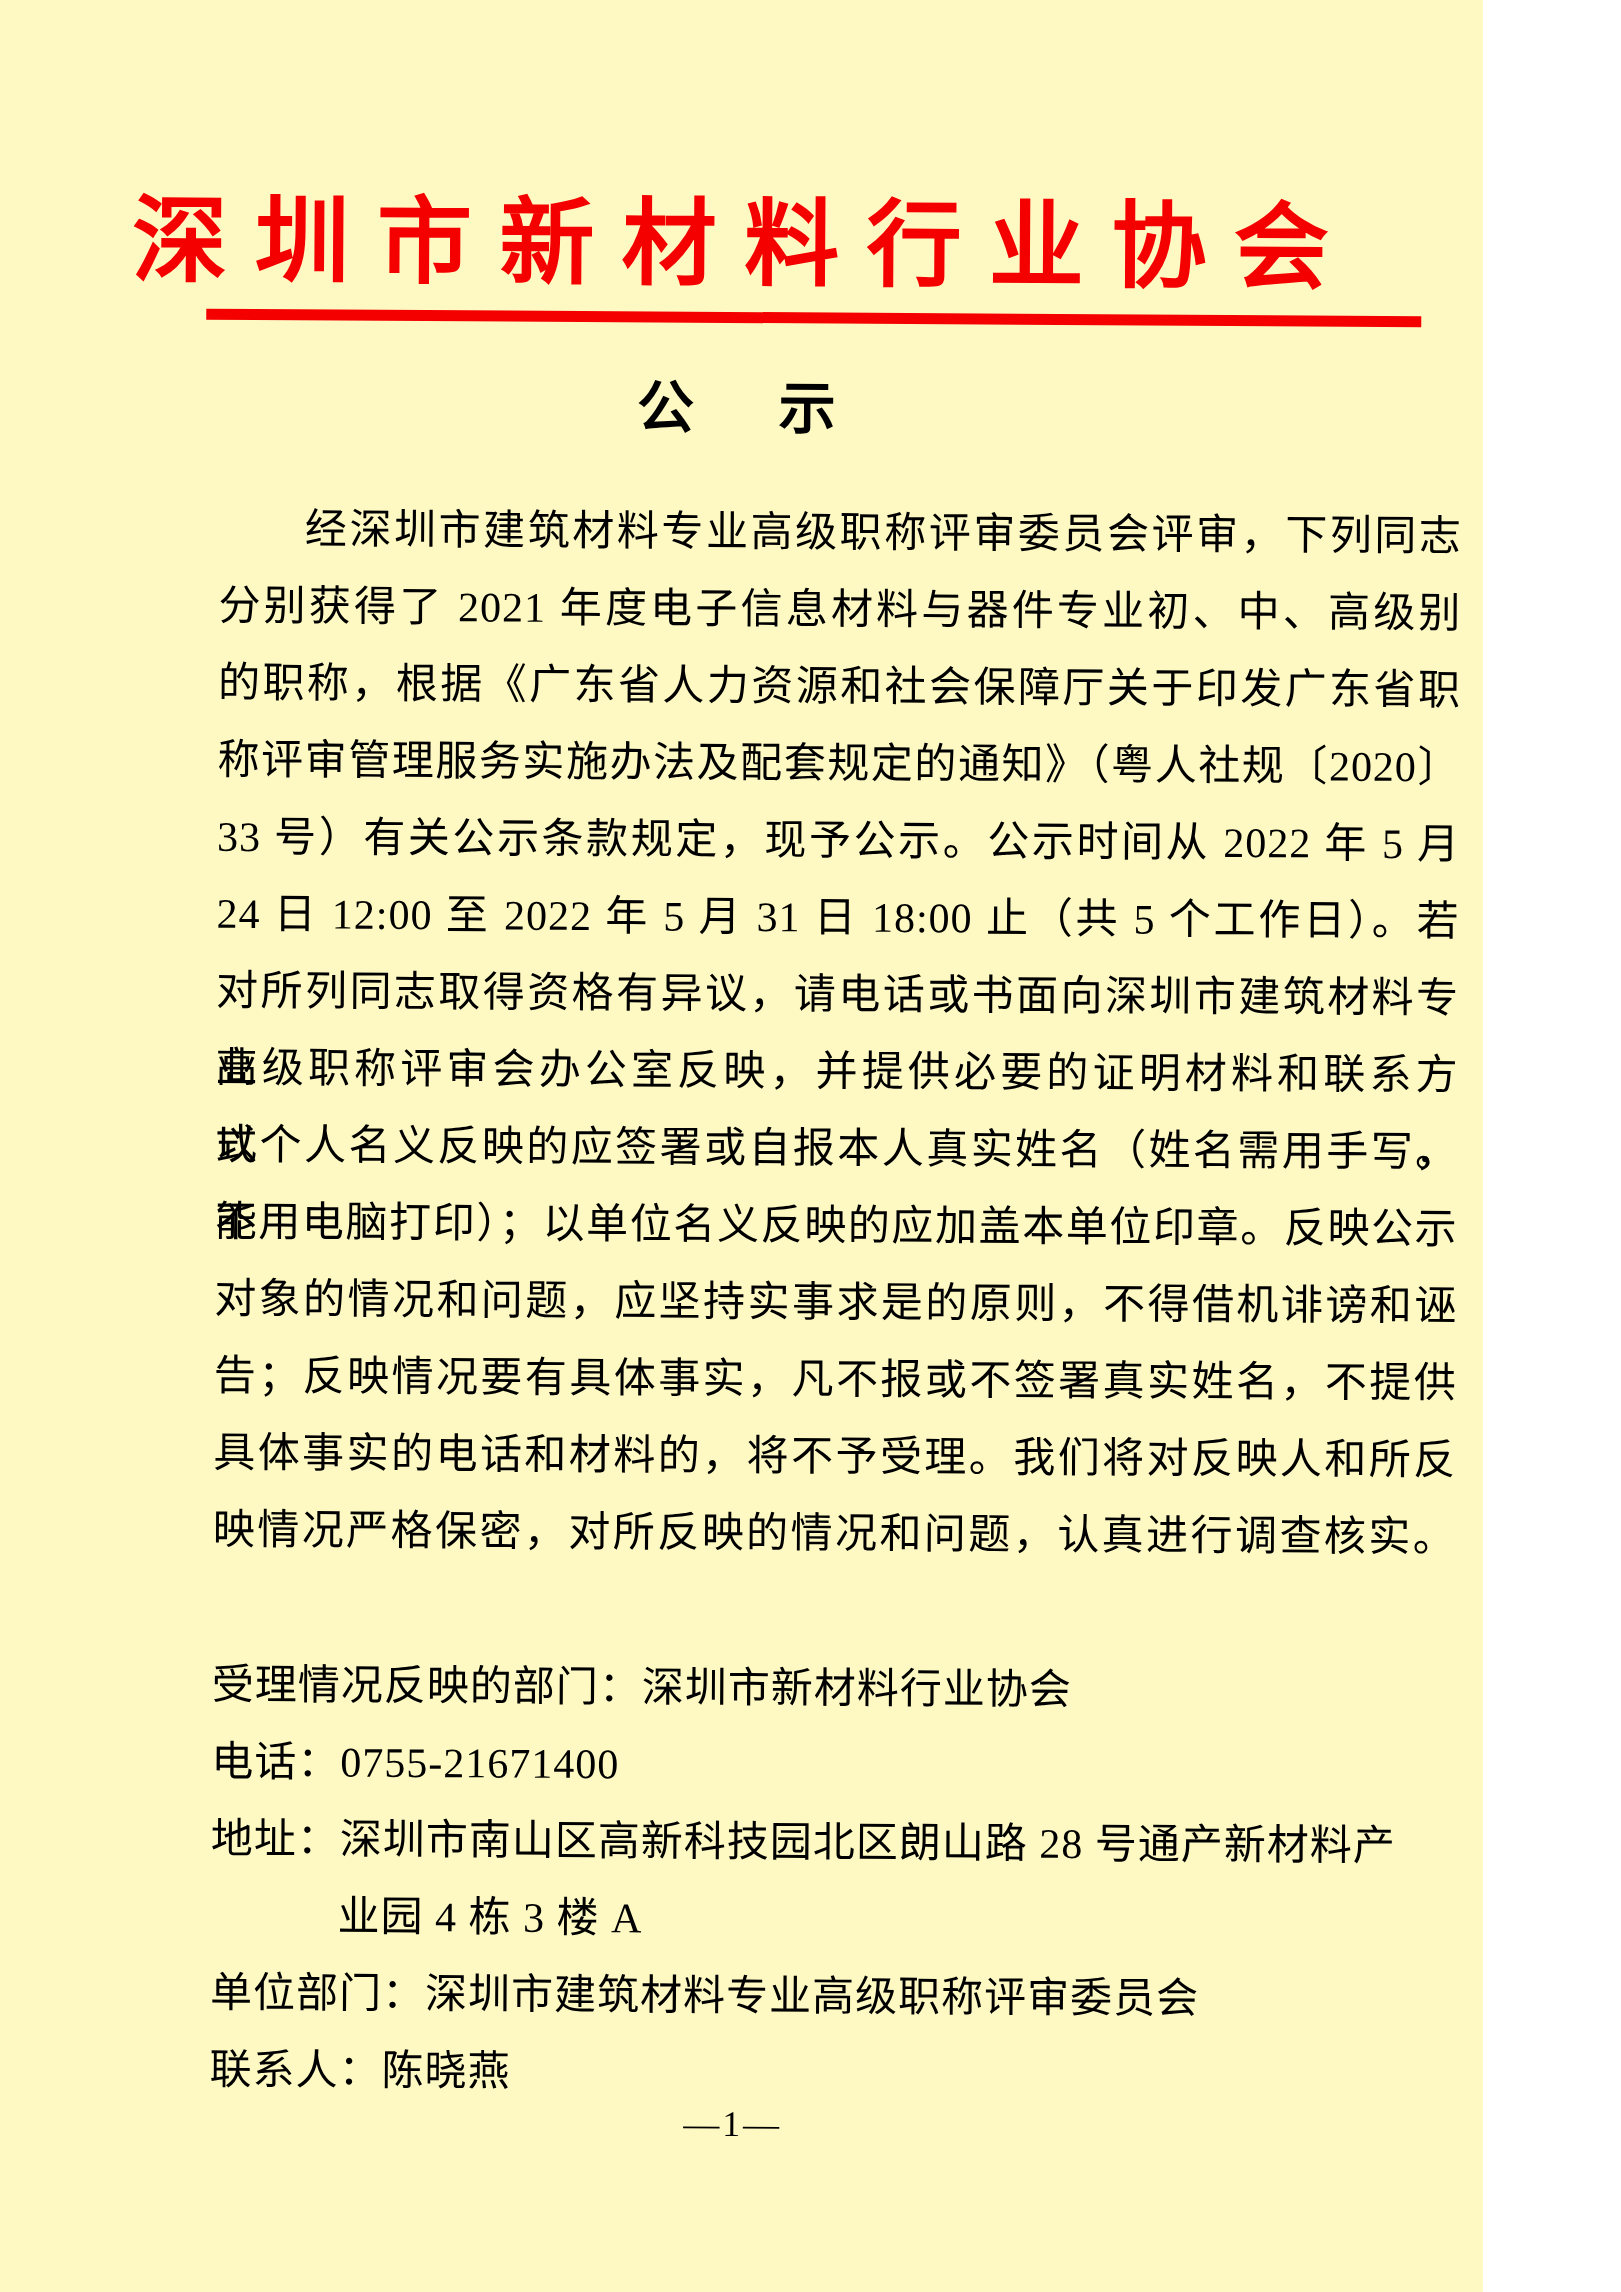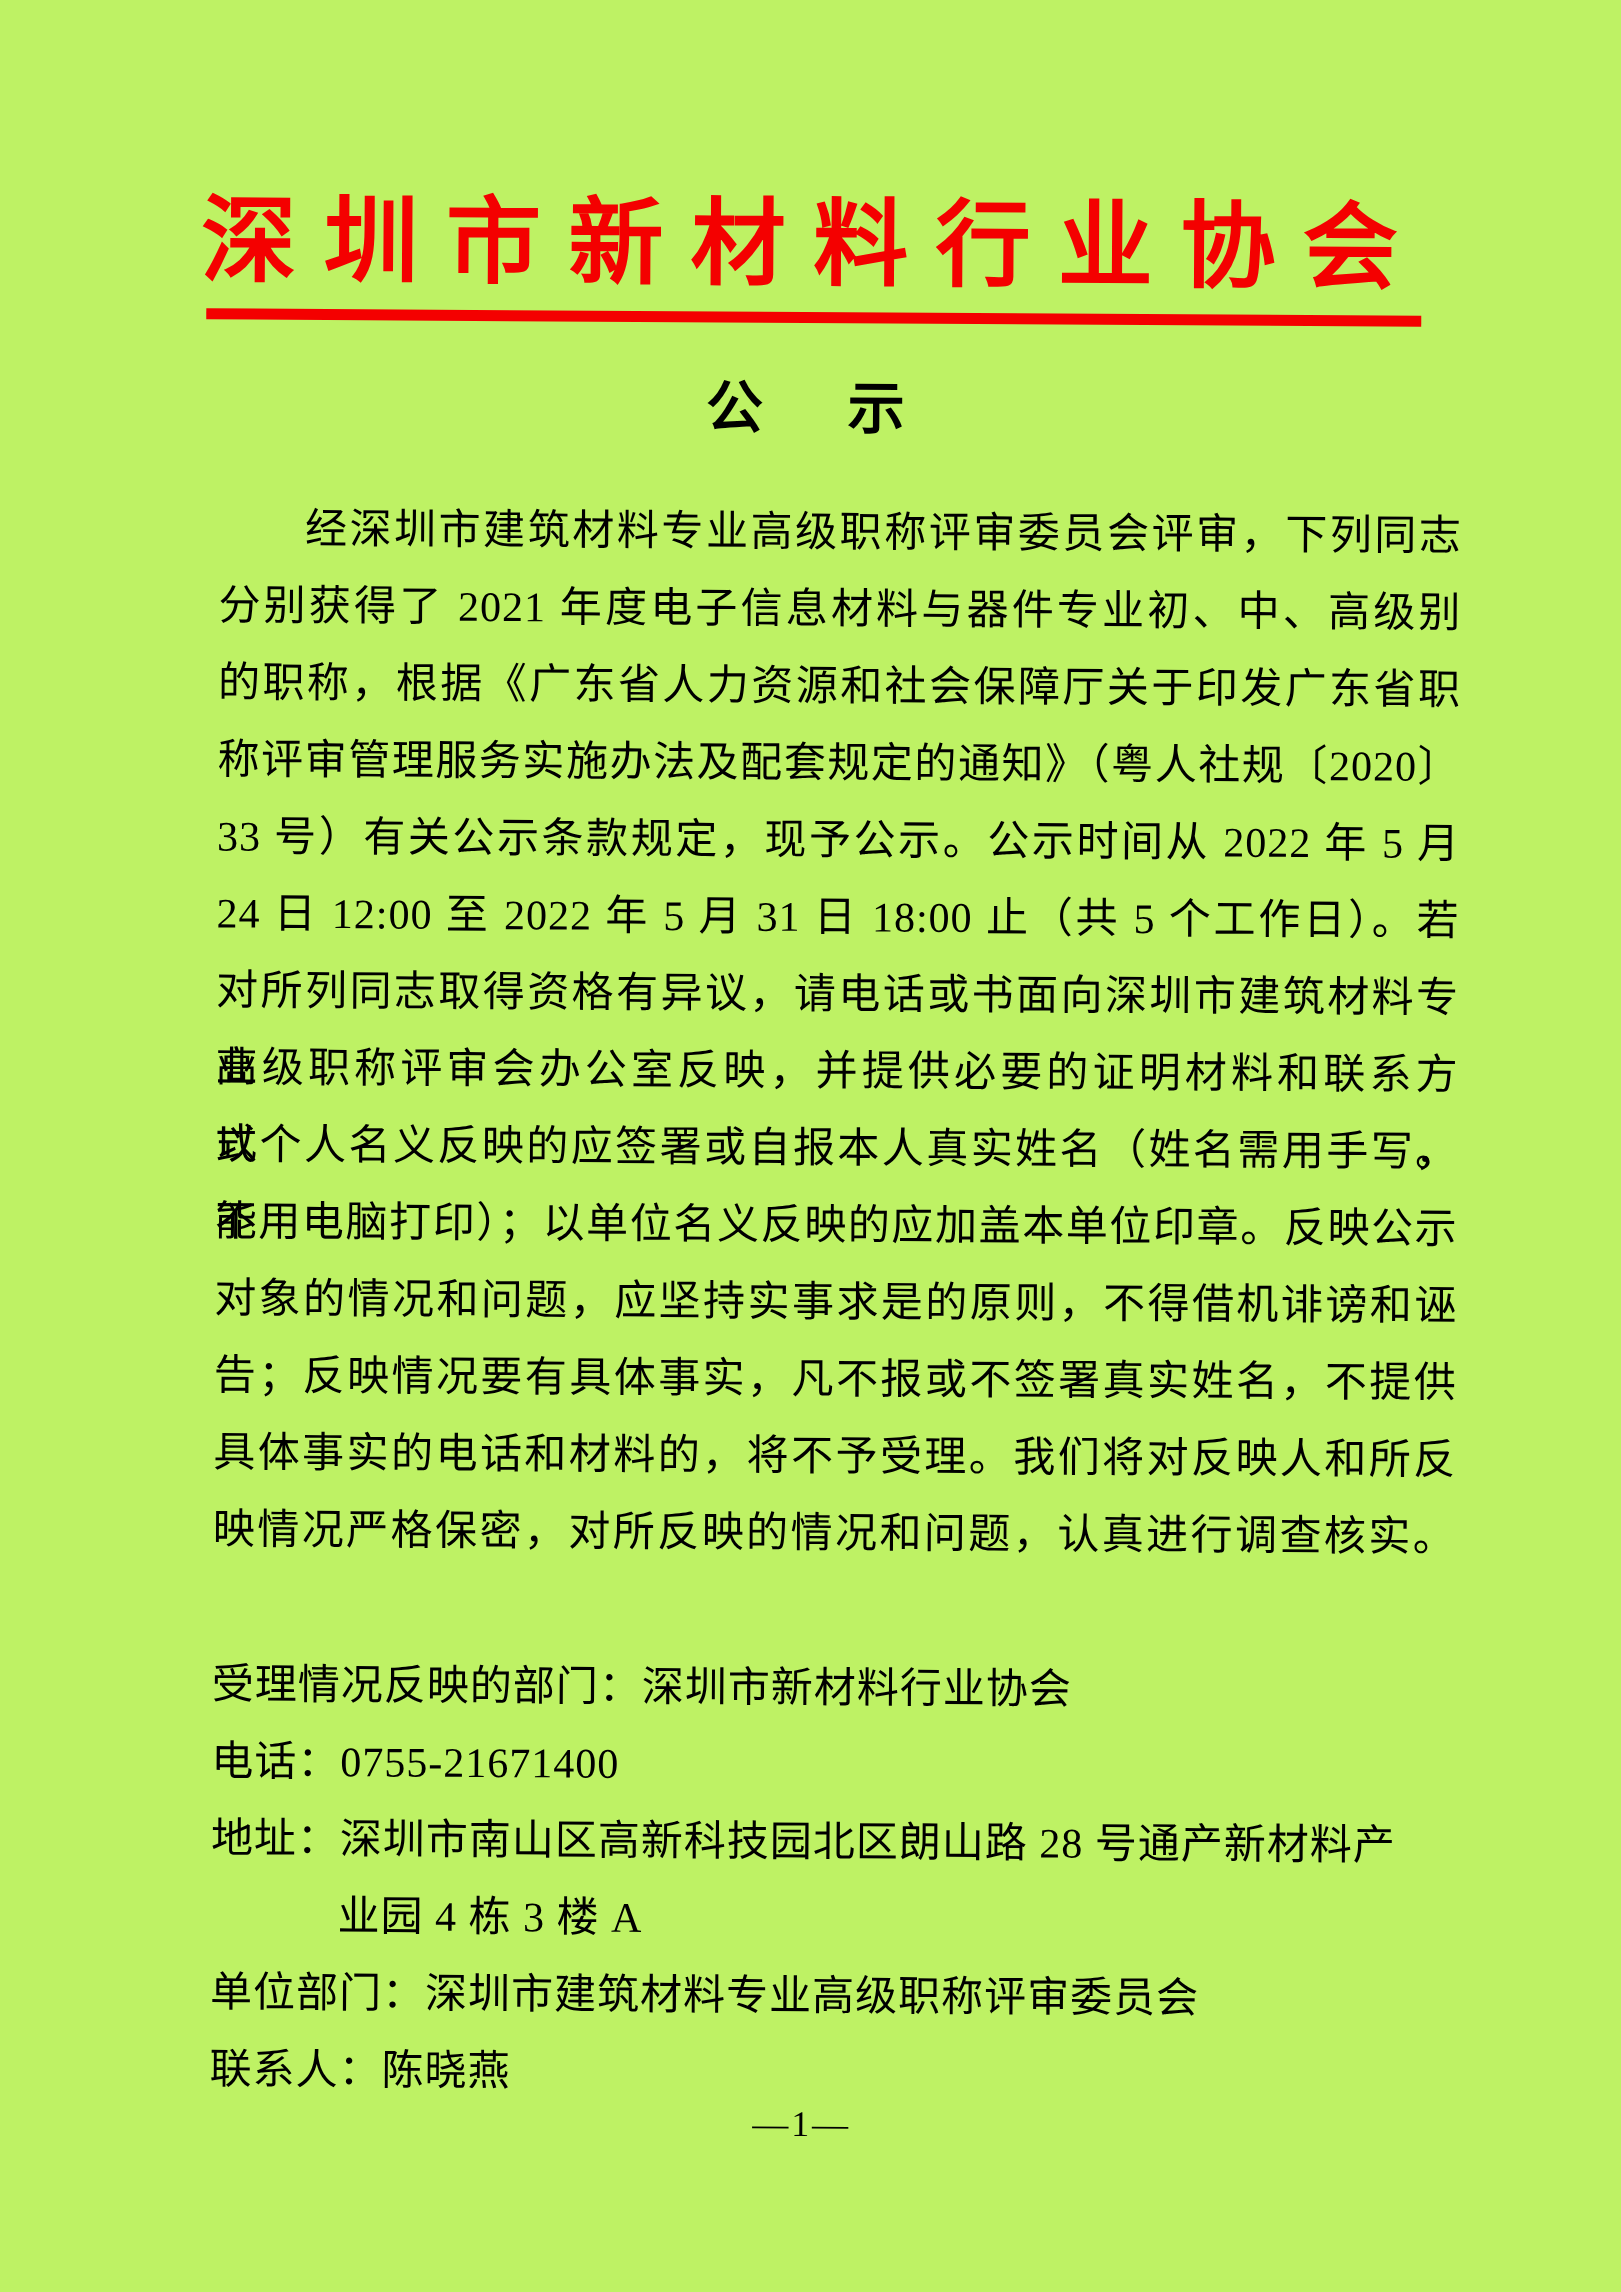--- a/index.html
+++ b/index.html
@@ -1,20 +1,20 @@
 <!DOCTYPE html>
 <html lang="zh-CN"><head>
 <meta charset="utf-8">
 <style>
   html, body { margin: 0; padding: 0; background: #ffffff; }
   .page {
     position: relative;
-    width: 1621px;
+    width: 1483px;
     height: 2293px;
-    background: #bef264;
+    background: #fef9c3;
     overflow: hidden;
     font-family: "Liberation Serif", serif;
     color: #000000;
   }
   
   .content {
     position: absolute;
     inset: 0;
     transform: rotate(0.35deg);
     transform-origin: 50% 30%;

